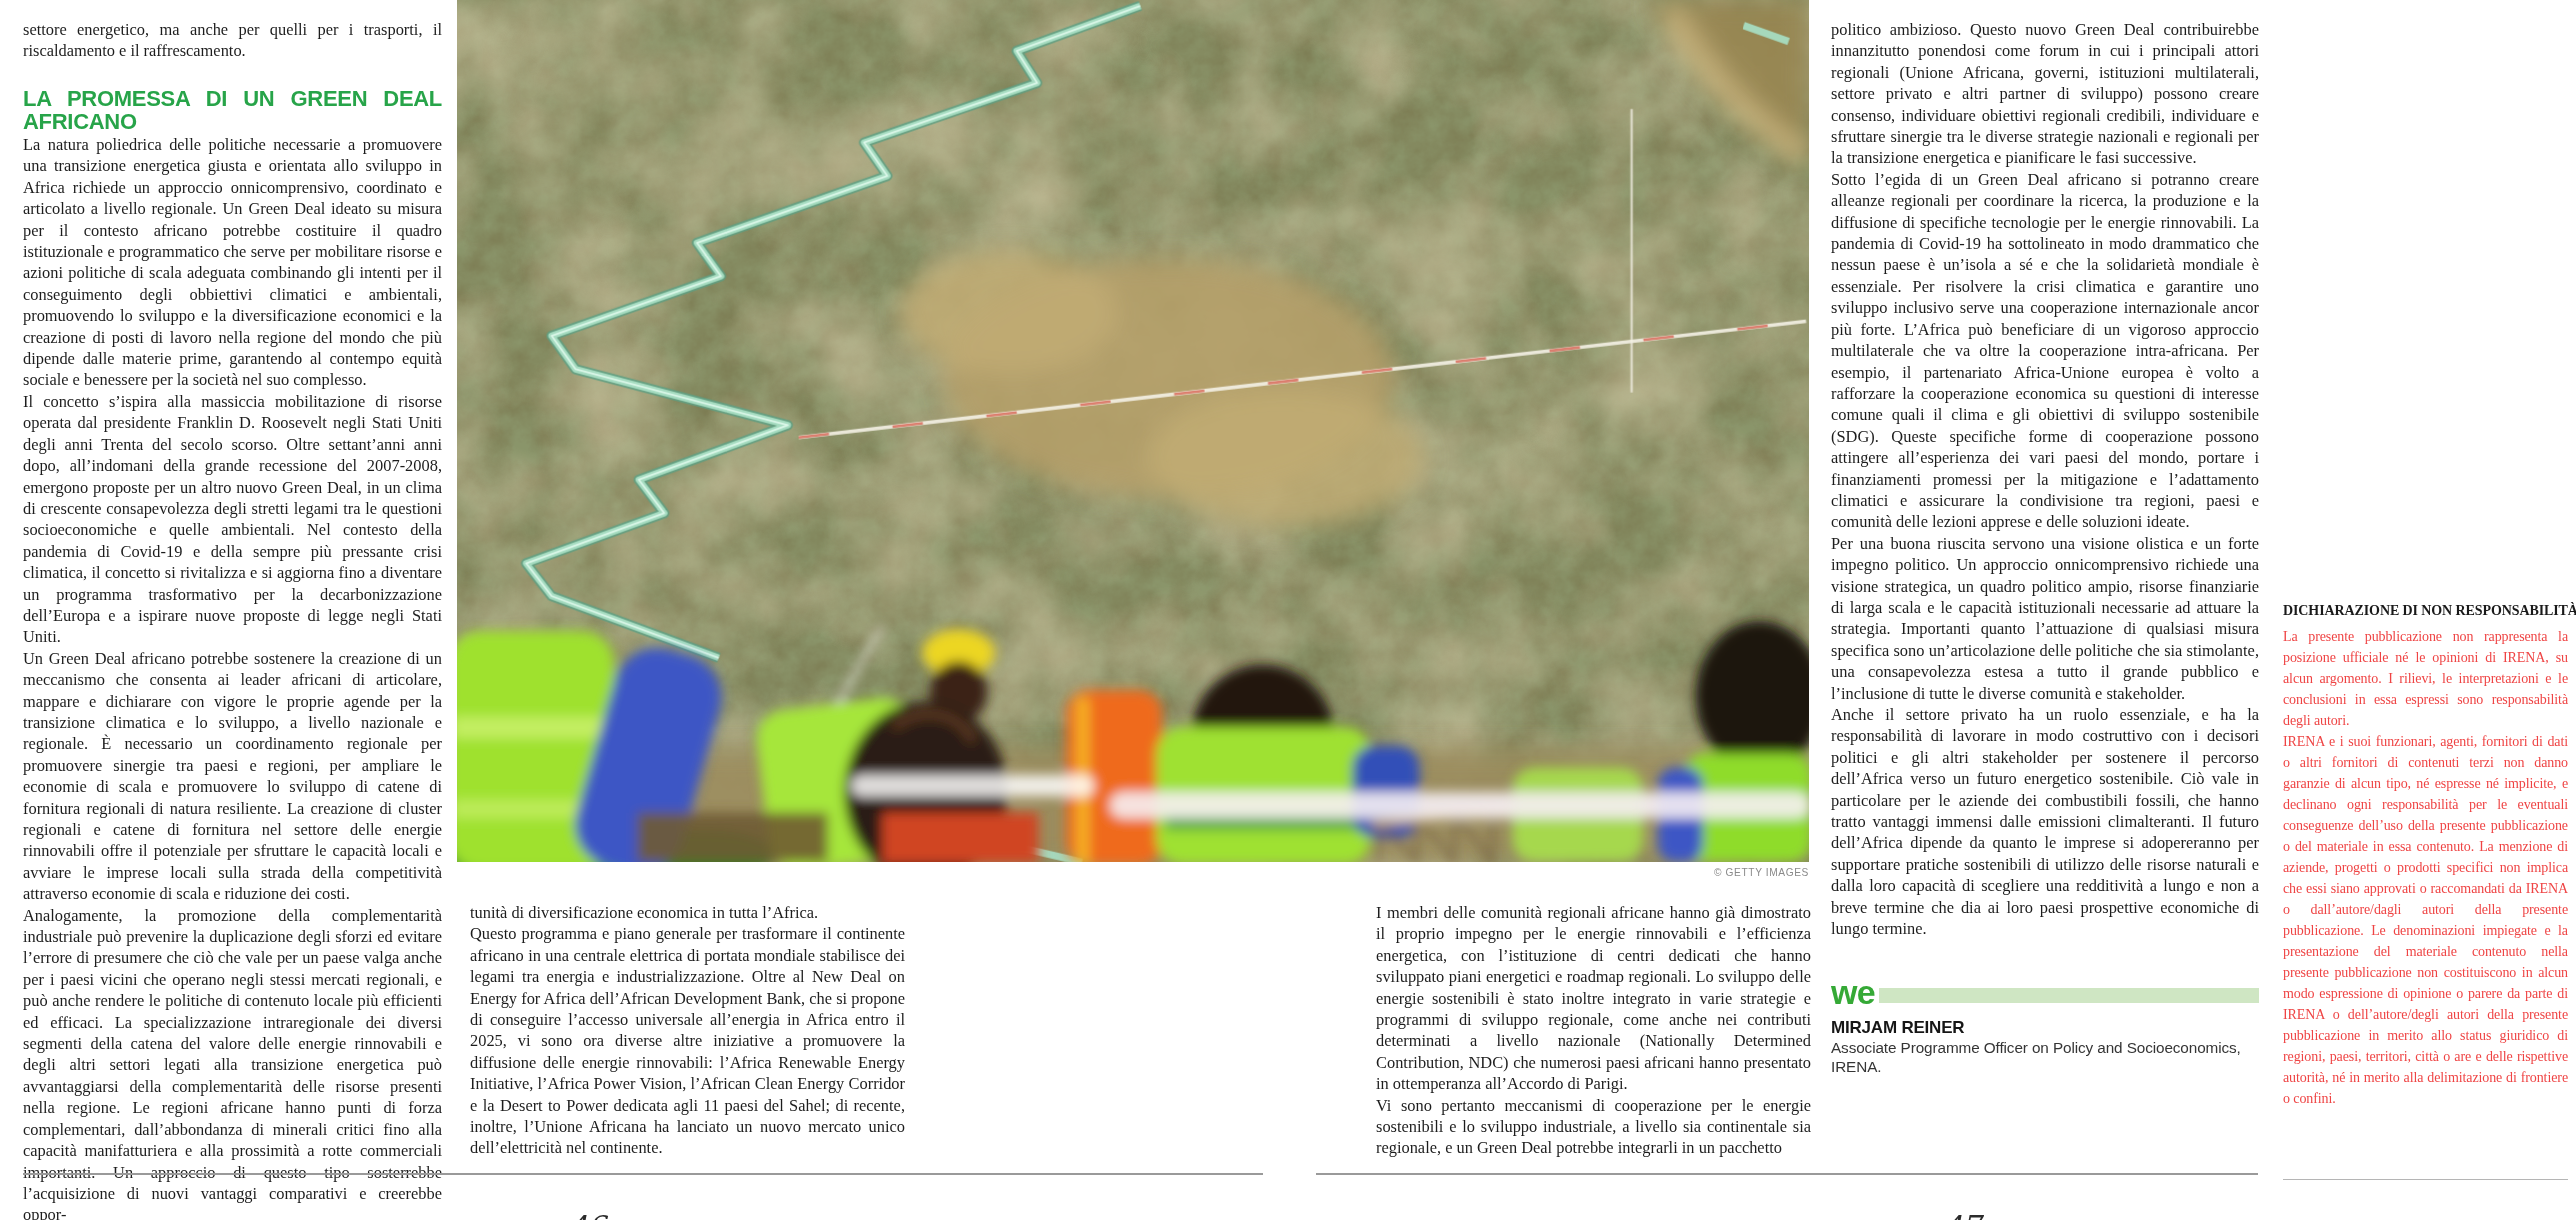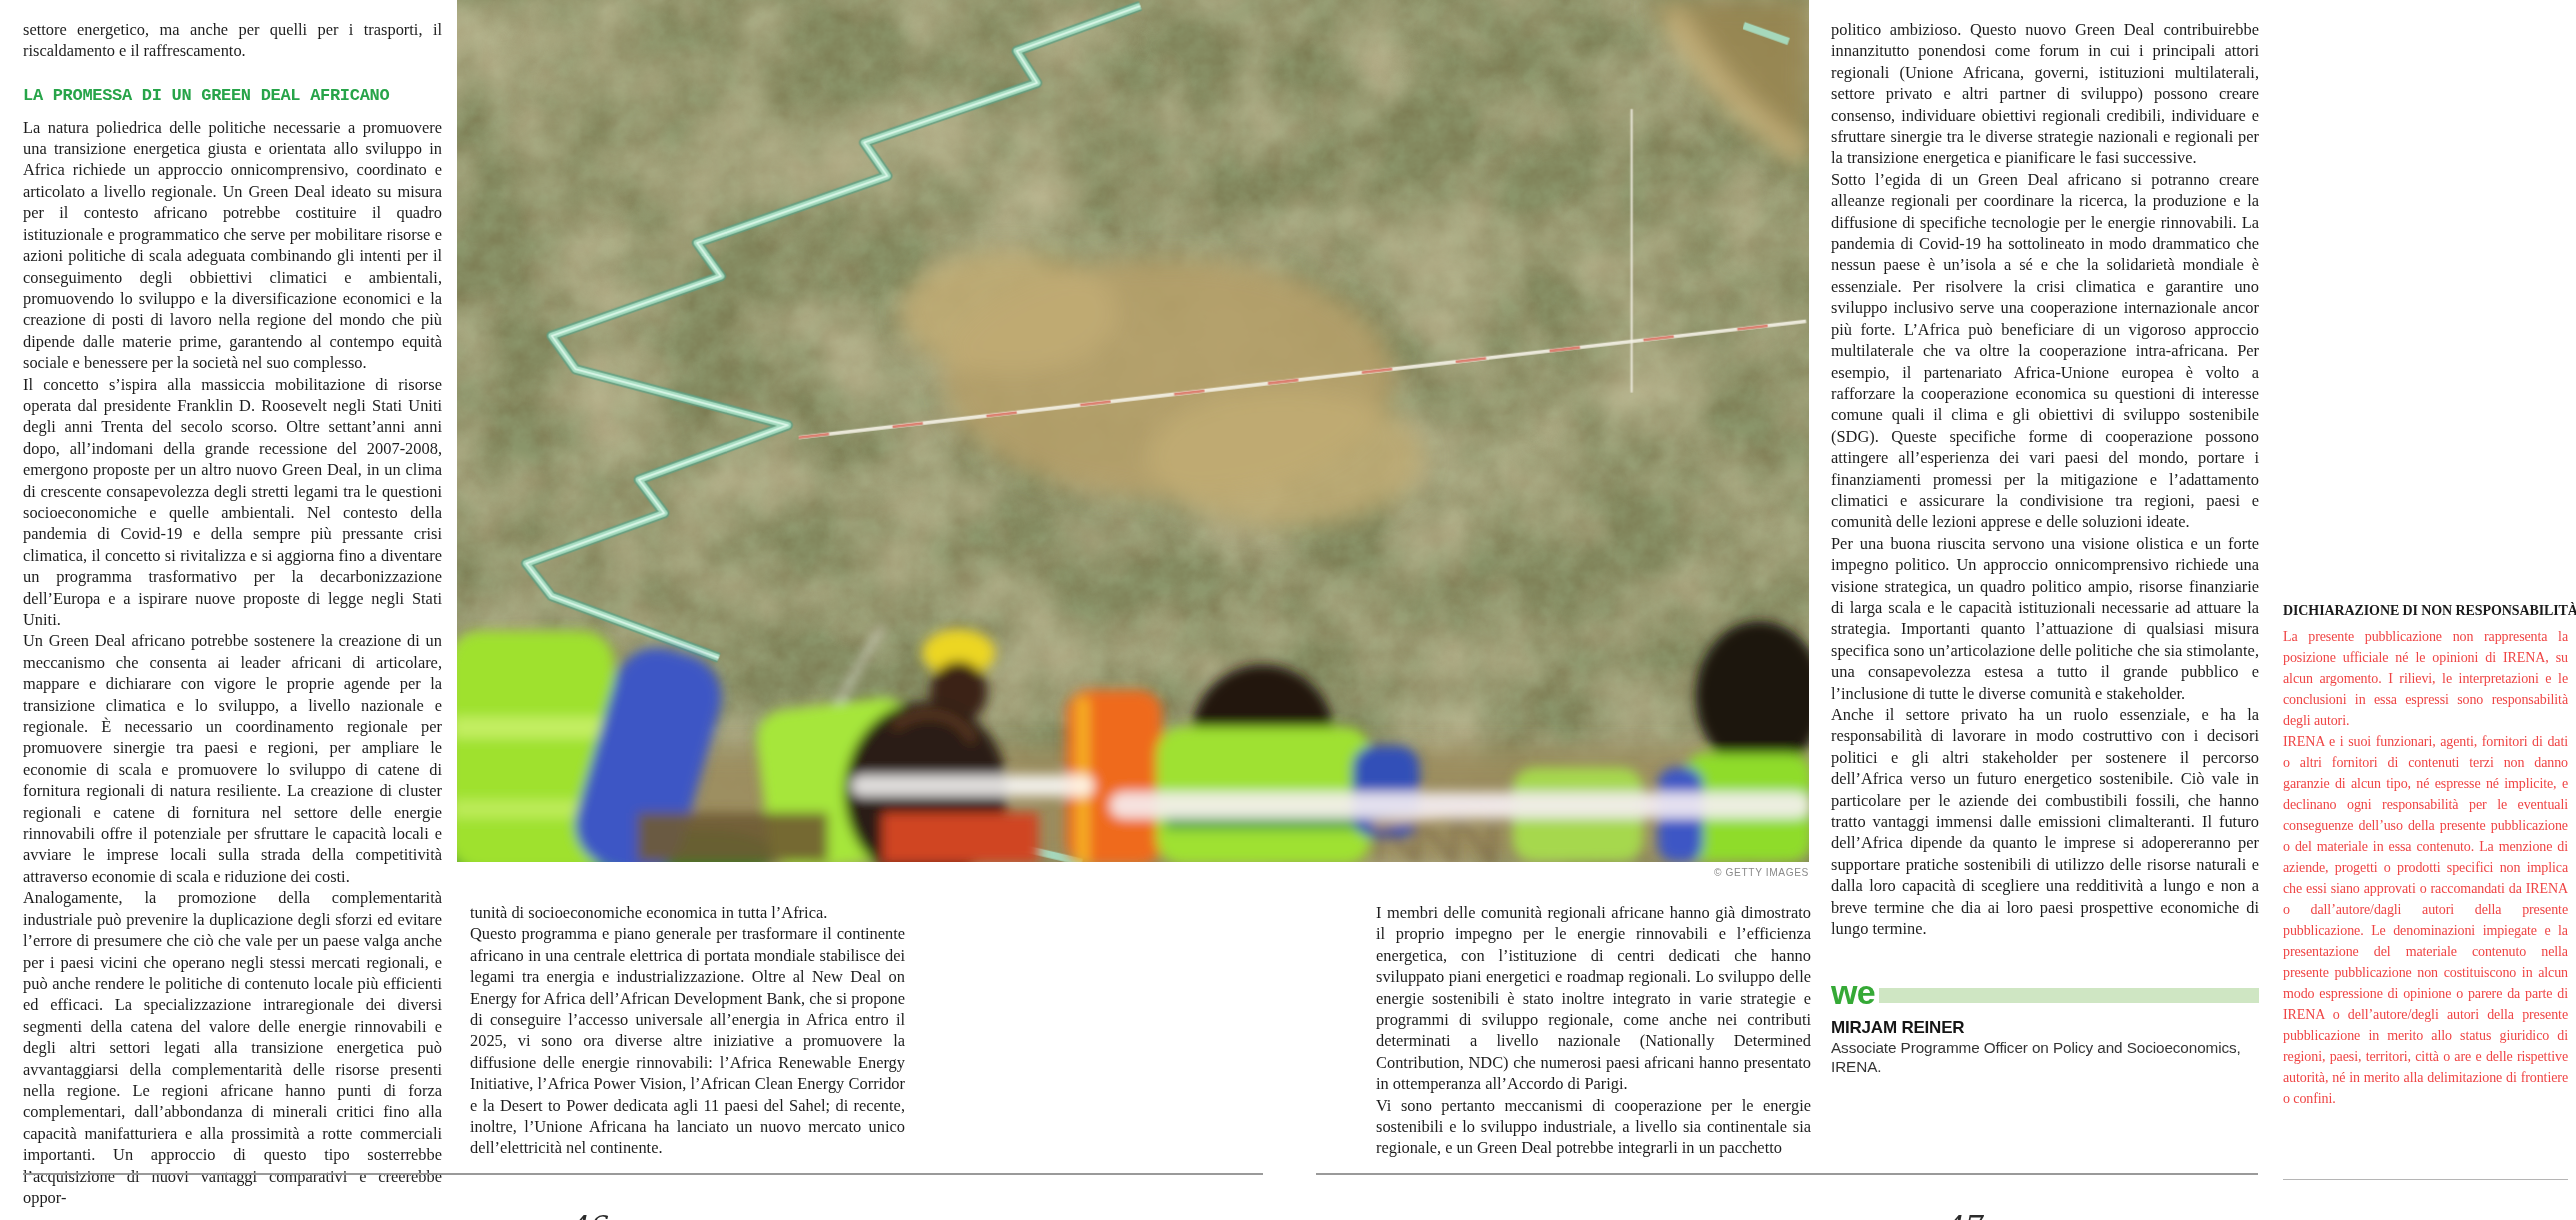--- a/index.html
+++ b/index.html
@@ -8,23 +8,23 @@
 
   .bodytext { font-size:16.4px; line-height:21.4px; text-align:justify; color:#1d1d1d; }
   .bodytext p { margin:0; }
 
   .col-left  { position:absolute; left:23px;  top:19px;  width:419px; }
   .col-capA  { position:absolute; left:470px; top:902px; width:435px; height:256px; overflow:hidden; }
   .col-capB  { position:absolute; left:1376px; top:902px; width:435px; height:256px; overflow:hidden; }
   .col-main47{ position:absolute; left:1831px; top:19px; width:428px; height:957px; overflow:hidden; }
 
   .section-heading {
-    font-family:Liberation Mono, monospace;
-    font-weight:bold; font-size:17px; letter-spacing:-0.3px;
-    color:#27a449; margin:25px 0 12px 0; line-height:1.05;
+    font-family:Liberation Sans, sans-serif;
+    font-weight:bold; font-size:22px; letter-spacing:-0.3px;
+    color:#27a449; margin:25px 0 1px 0; line-height:1.05;
   }
 
   .photo-wrap { position:absolute; left:457px; top:0; width:1352px; height:862px; overflow:hidden; background:#7b7950; }
   .photo-credit {
     position:absolute; left:1549px; top:867px; width:260px;
     font-family:"Liberation Sans", sans-serif; font-size:10.2px; letter-spacing:0.6px;
     color:#8a8a8a; text-align:right;
   }
 
   .we-row { position:absolute; left:1831px; top:973px; width:428px; height:38px; display:flex; align-items:center; }
@@ -156,21 +156,21 @@
       <rect x="898" y="1090" width="964" height="36" rx="18" fill="#f6f0f4" opacity="0.9"></rect>
       <rect x="542" y="1066" width="335" height="30" rx="15" fill="#ffffff" opacity="0.85"></rect>
       <rect x="248" y="1118" width="262" height="68" fill="#6f5b33" opacity="0.9"></rect>
     </g>
   </svg>
 </div>
 
 <div class="photo-credit">© GETTY IMAGES</div>
 
 <div class="col-capA bodytext">
-  <p>tunità di socioeconomiche economica in tutta l’Africa.</p>
+  <p>tunità di diversificazione economica in tutta l’Africa.</p>
   <p>Questo programma e piano generale per trasformare il continente africano in una centrale elettrica di portata mondiale stabilisce dei legami tra energia e industrializzazione. Oltre al New Deal on Energy for Africa dell’African Development Bank, che si propone di conseguire l’accesso universale all’energia in Africa entro il 2025, vi sono ora diverse altre iniziative a promuovere la diffusione delle energie rinnovabili: l’Africa Renewable Energy Initiative, l’Africa Power Vision, l’African Clean Energy Corridor e la Desert to Power dedicata agli 11 paesi del Sahel; di recente, inoltre, l’Unione Africana ha lanciato un nuovo mercato unico dell’elettricità nel continente.</p>
 </div>
 
 <div class="col-capB bodytext">
   <p>I membri delle comunità regionali africane hanno già dimostrato il proprio impegno per le energie rinnovabili e l’efficienza energetica, con l’istituzione di centri dedicati che hanno sviluppato piani energetici e roadmap regionali. Lo sviluppo delle energie sostenibili è stato inoltre integrato in varie strategie e programmi di sviluppo regionale, come anche nei contributi determinati a livello nazionale (Nationally Determined Contribution, NDC) che numerosi paesi africani hanno presentato in ottemperanza all’Accordo di Parigi.</p>
   <p>Vi sono pertanto meccanismi di cooperazione per le energie sostenibili e lo sviluppo industriale, a livello sia continentale sia regionale, e un Green Deal potrebbe integrarli in un pacchetto</p>
 </div>
 
 <div class="col-main47 bodytext">
   <p>politico ambizioso. Questo nuovo Green Deal contribuirebbe innanzitutto ponendosi come forum in cui i principali attori regionali (Unione Africana, governi, istituzioni multilaterali, settore privato e altri partner di sviluppo) possono creare consenso, individuare obiettivi regionali credibili, individuare e sfruttare sinergie tra le diverse strategie nazionali e regionali per la transizione energetica e pianificare le fasi successive.</p>

